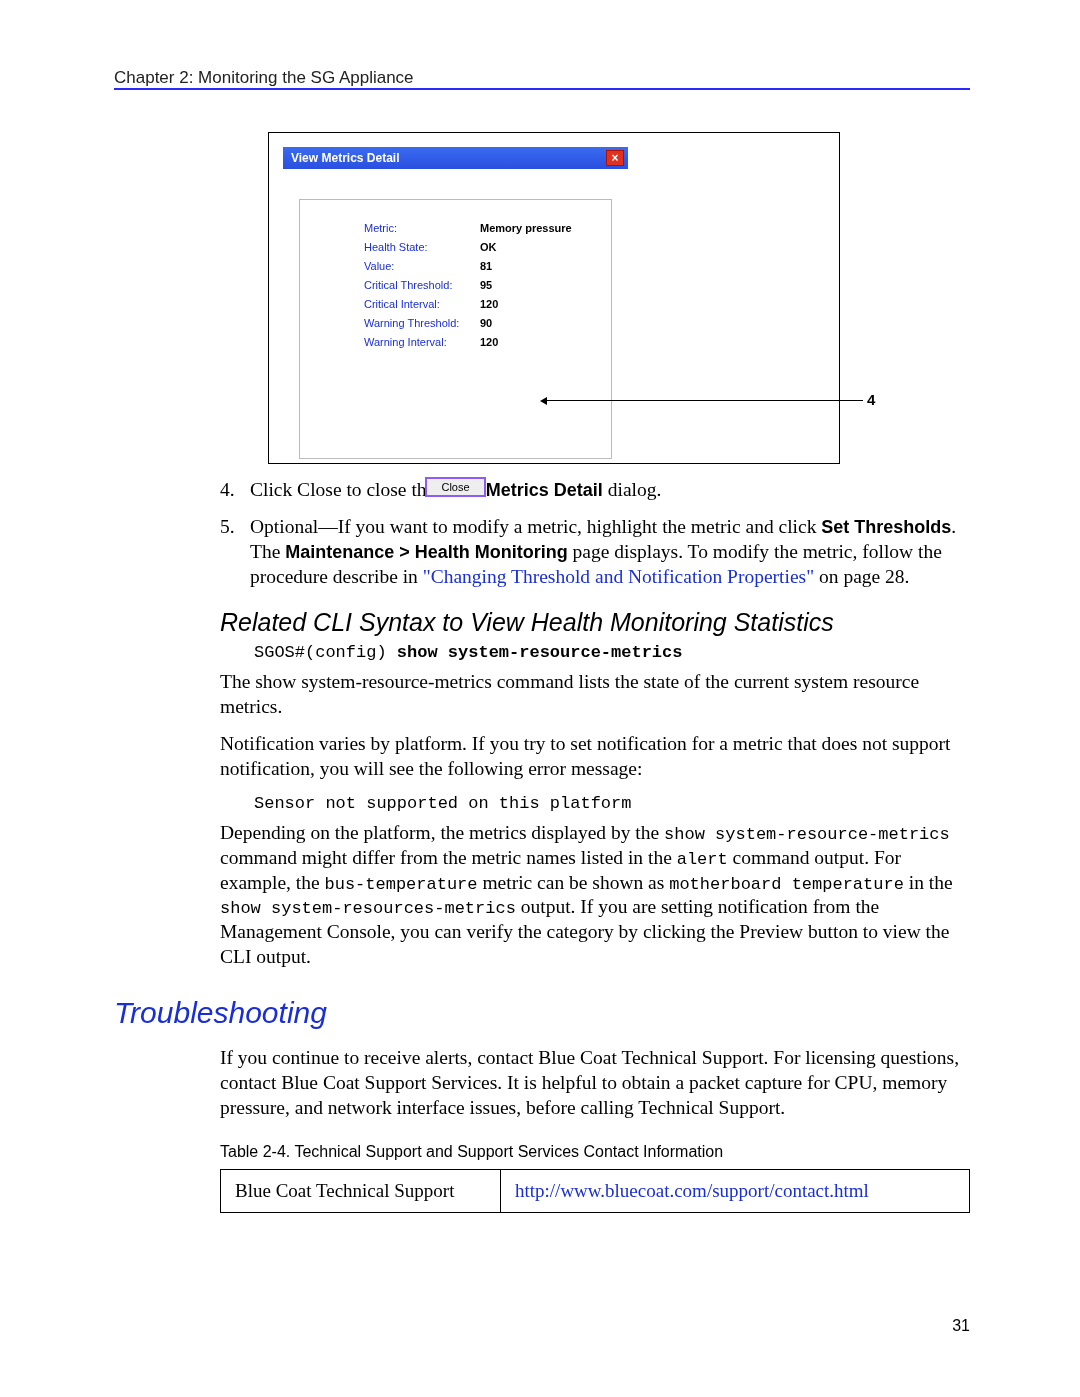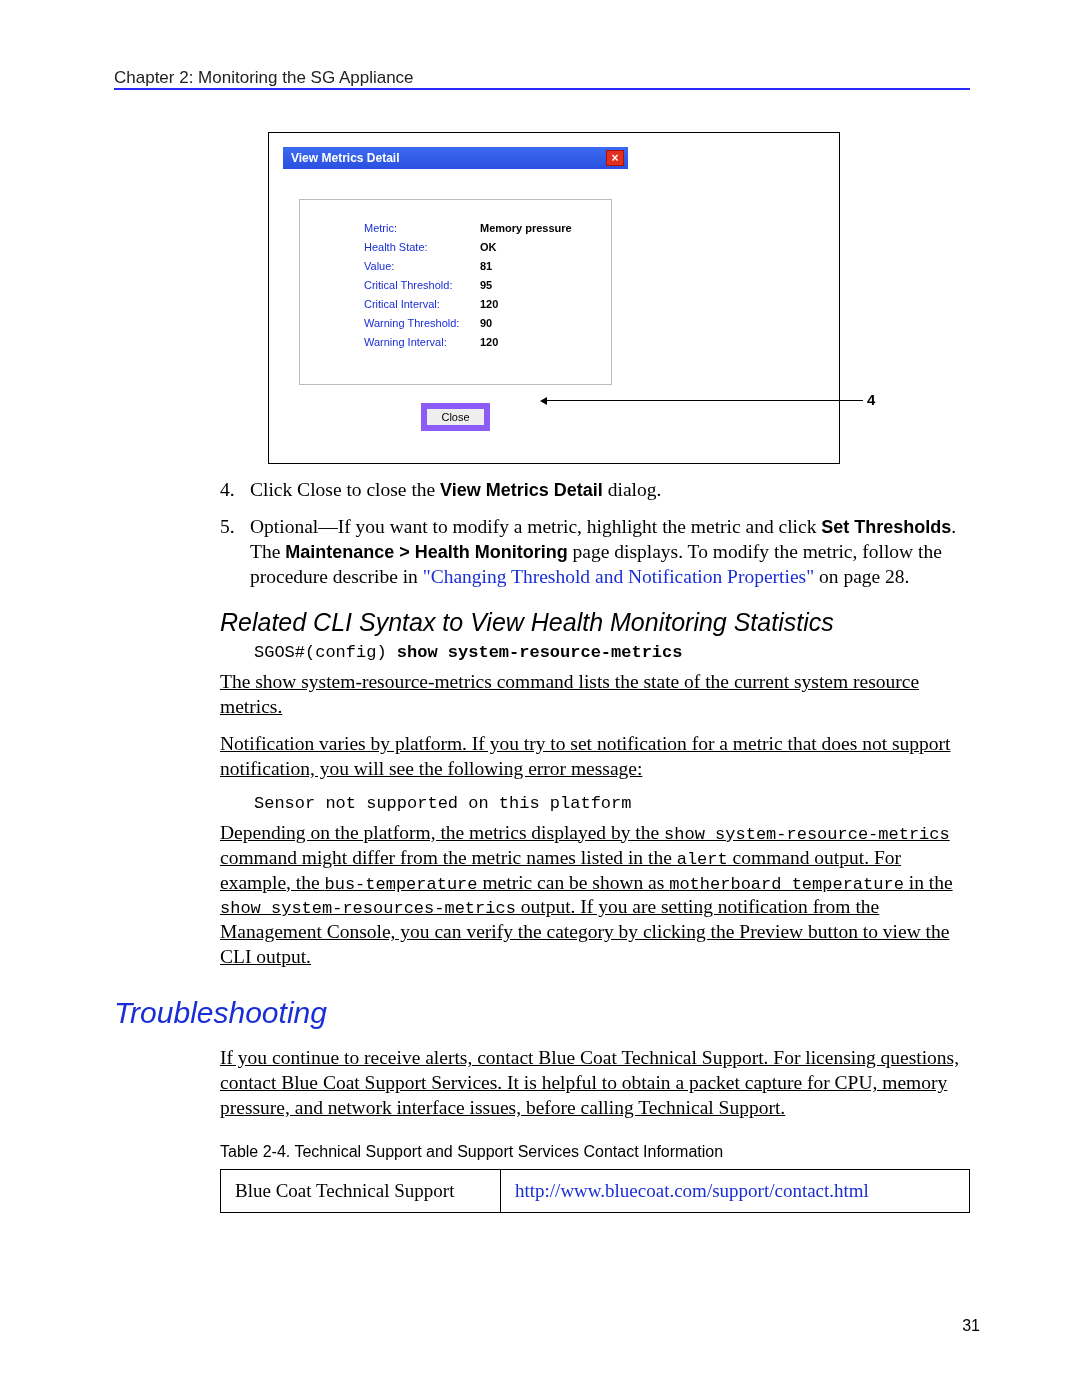--- a/index.html
+++ b/index.html
@@ -6,46 +6,46 @@
   html, body { width: 1080px; height: 1397px; background: #fff; font-family: "Book Antiqua", Palatino, "Palatino Linotype", Georgia, serif; color: #000; }
   .page { position: relative; width: 1080px; height: 1397px; padding: 68px 110px 0 114px; }
   .hdr { font-family: Arial, Helvetica, sans-serif; font-size: 17px; color: #222; padding-bottom: 0; border-bottom: 2px solid #2a2aff; margin-bottom: 42px; }
   .content { margin-left: 106px; }
   .figure-box { border: 1px solid #000; width: 572px; height: 332px; position: relative; background: #fff; margin-left: 48px; }
   .dlg { position: absolute; left: 14px; top: 14px; width: 345px; }
   .dlg-title { height: 22px; background: linear-gradient(#3a6bf0,#2a4fe0); display: flex; align-items: center; padding: 0 4px 0 8px; }
   .dlg-title-text { color: #fff; font-family: Tahoma, Arial, sans-serif; font-size: 12px; font-weight: bold; flex: 1; }
   .dlg-x { width: 18px; height: 16px; background: #e03020; border: 1px solid #b01000; display: flex; align-items: center; justify-content: center; color: #fff; font-family: Arial; font-size: 12px; font-weight: bold; line-height: 1; }
   .dlg-body { border-top: none; padding: 30px 16px 0 16px; }
-  .panel { border: 1px solid #bbb; height: 186px; padding: 22px 10px 10px 64px; font-family: Tahoma, Arial, sans-serif; font-size: 11px; }
+  .panel { border: 1px solid #bbb; height: 260px; padding: 22px 10px 10px 64px; font-family: Tahoma, Arial, sans-serif; font-size: 11px; }
   .row { display: flex; margin-bottom: 7px; }
   .lab { width: 116px; color: #1a2ed6; }
   .val { color: #000; font-weight: bold; }
   .close-row { text-align: center; margin-top: 18px; }
-  .close-btn { display: inline-block; border: 6px solid #8b5cf6; background: #eee; font-family: Tahoma, Arial, sans-serif; font-size: 11px; padding: 2px 14px; }
+  .close-btn { display: inline-block; border: 2px solid #8b5cf6; background: #eee; font-family: Tahoma, Arial, sans-serif; font-size: 11px; padding: 2px 14px; }
   .callout-line { position: absolute; top: 267px; left: 278px; height: 0; border-top: 1px solid #000; width: 316px; }
   .callout-line::before { content: ""; position: absolute; left: -7px; top: -4px; width: 0; height: 0; border-right: 7px solid #000; border-top: 4px solid transparent; border-bottom: 4px solid transparent; }
   .callout-num { position: absolute; left: 598px; top: 258px; font-family: Arial, sans-serif; font-weight: bold; font-size: 15px; }
   .body-text { font-size: 19.5px; line-height: 1.28; }
   .ol { margin-top: 14px; }
   .li { display: flex; margin-bottom: 12px; }
   .li-num { width: 30px; flex: none; }
   .li-body { flex: 1; }
   .bold { font-family: Arial, Helvetica, sans-serif; font-weight: bold; font-size: 18px; }
   .link { color: #1a2ed6; }
   .subhead { font-family: Arial, Helvetica, sans-serif; font-style: italic; font-size: 25px; margin: 18px 0 6px 0; }
   .code { font-family: "Courier New", monospace; font-size: 17px; }
   .code-bold { font-family: "Courier New", monospace; font-size: 17px; font-weight: bold; }
   .code-indent { margin-left: 34px; margin-bottom: 8px; }
-  .para { margin-bottom: 12px; text-decoration: underline; }
+  .para { margin-bottom: 12px; }
   .h2 { font-family: Arial, Helvetica, sans-serif; font-style: italic; color: #1a2ed6; font-size: 30px; margin: 26px 0 16px -106px; }
   .table-caption { font-family: Arial, Helvetica, sans-serif; font-size: 16px; margin: 22px 0 8px 0; }
   table.support { border-collapse: collapse; width: 100%; }
   table.support td { border: 1px solid #000; padding: 10px 14px; font-size: 19px; vertical-align: middle; }
-  .page-num { position: absolute; bottom: 62px; right: 100px; font-family: Arial, sans-serif; font-size: 16px; }
+  .page-num { position: absolute; bottom: 62px; right: 110px; font-family: Arial, sans-serif; font-size: 16px; }
 </style>
 </head>
 <body>
 
 <div class="page">
   <div class="hdr">Chapter 2:  Monitoring the SG Appliance</div>
 
   <div class="content">
 
     <div class="figure-box">

